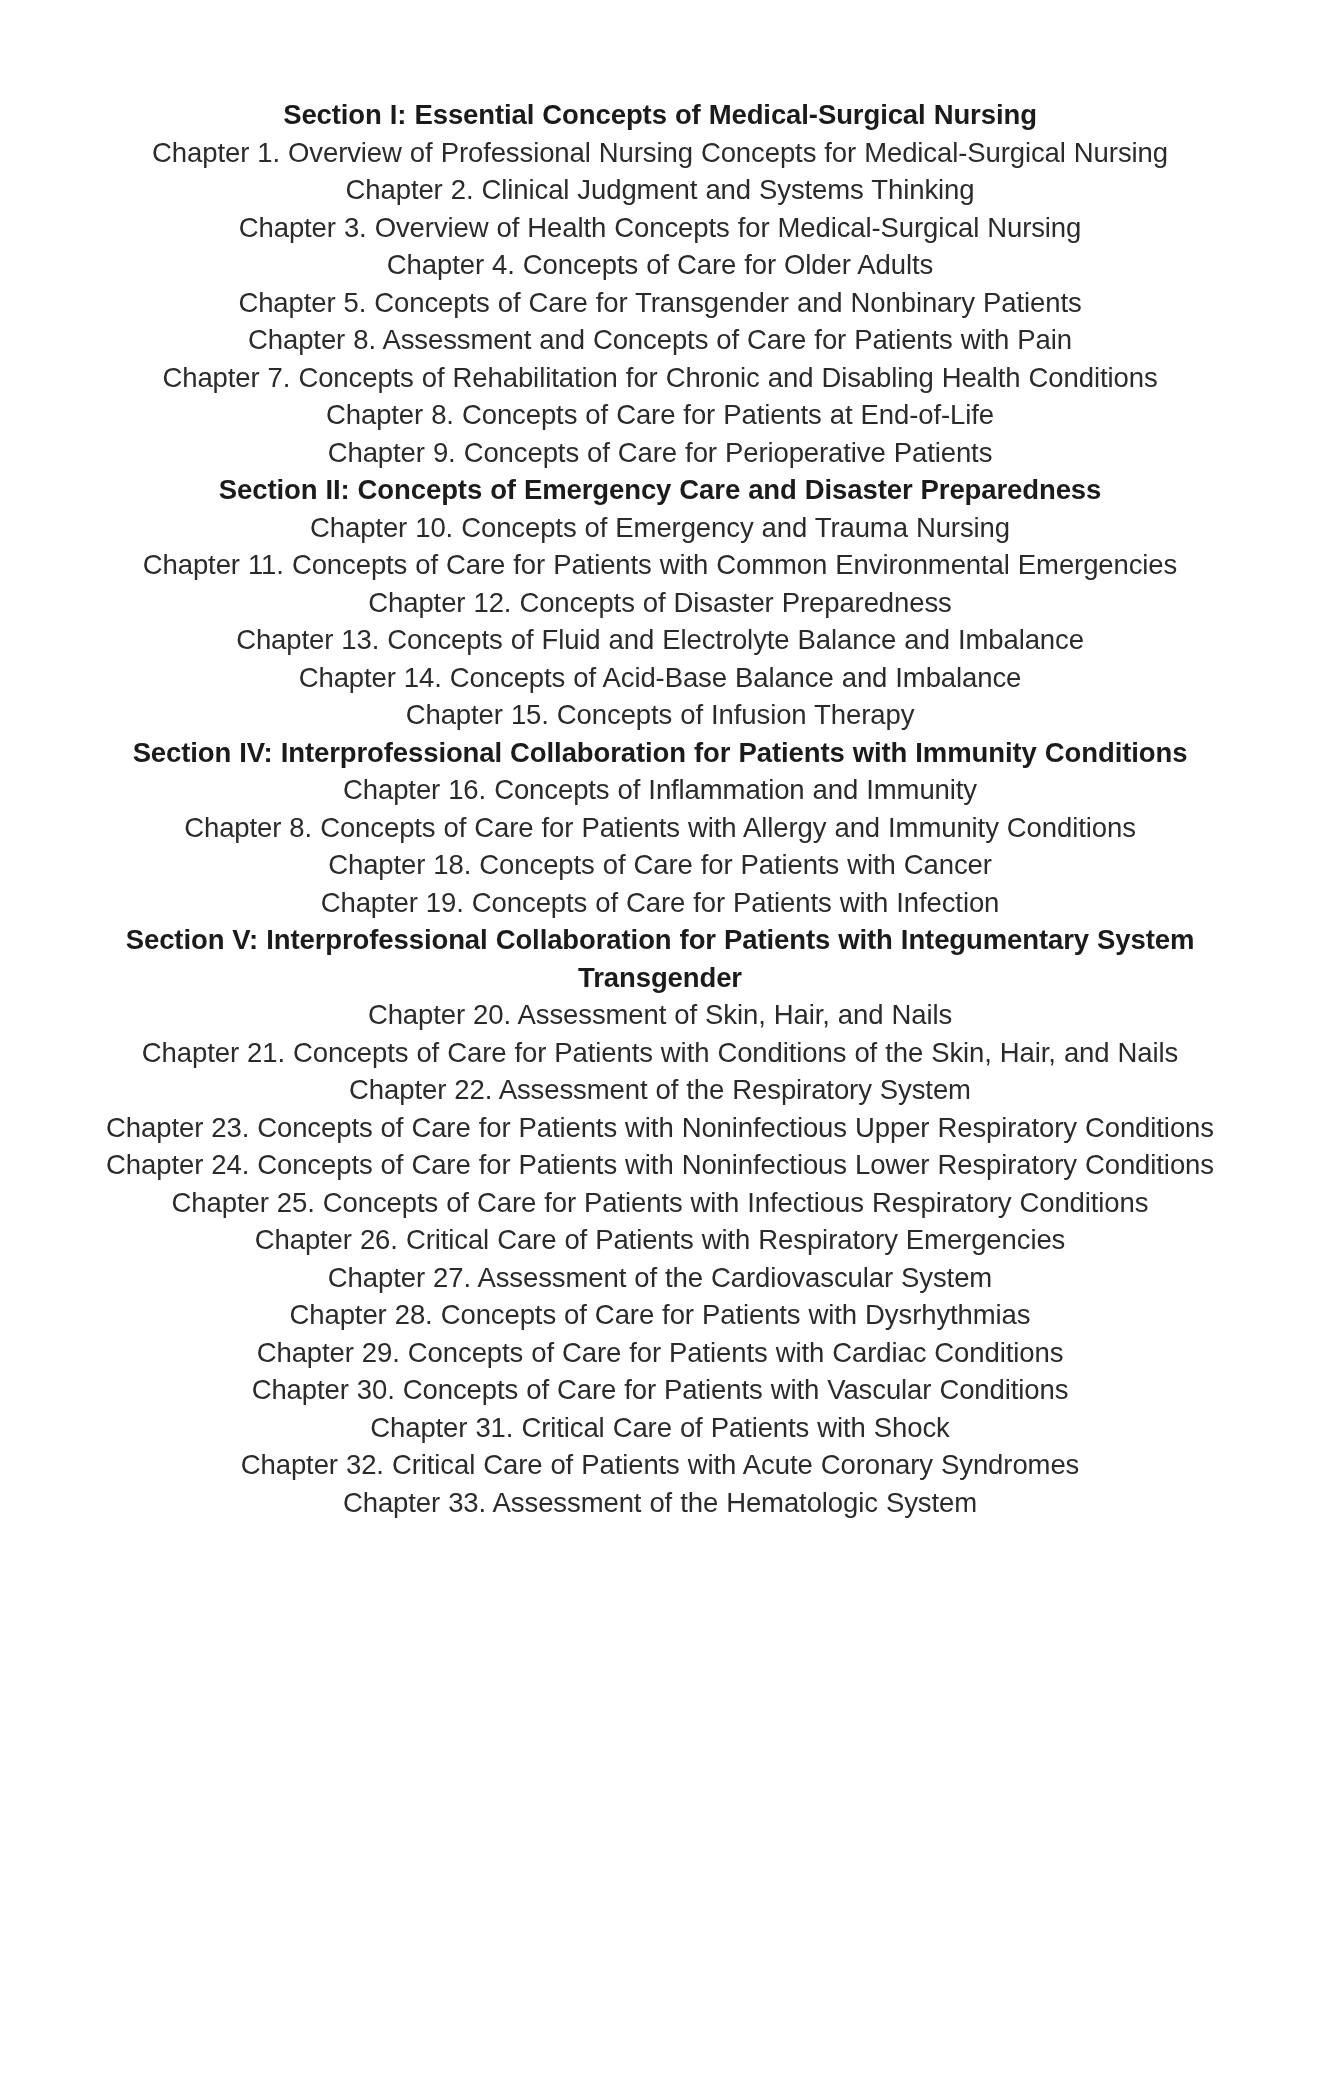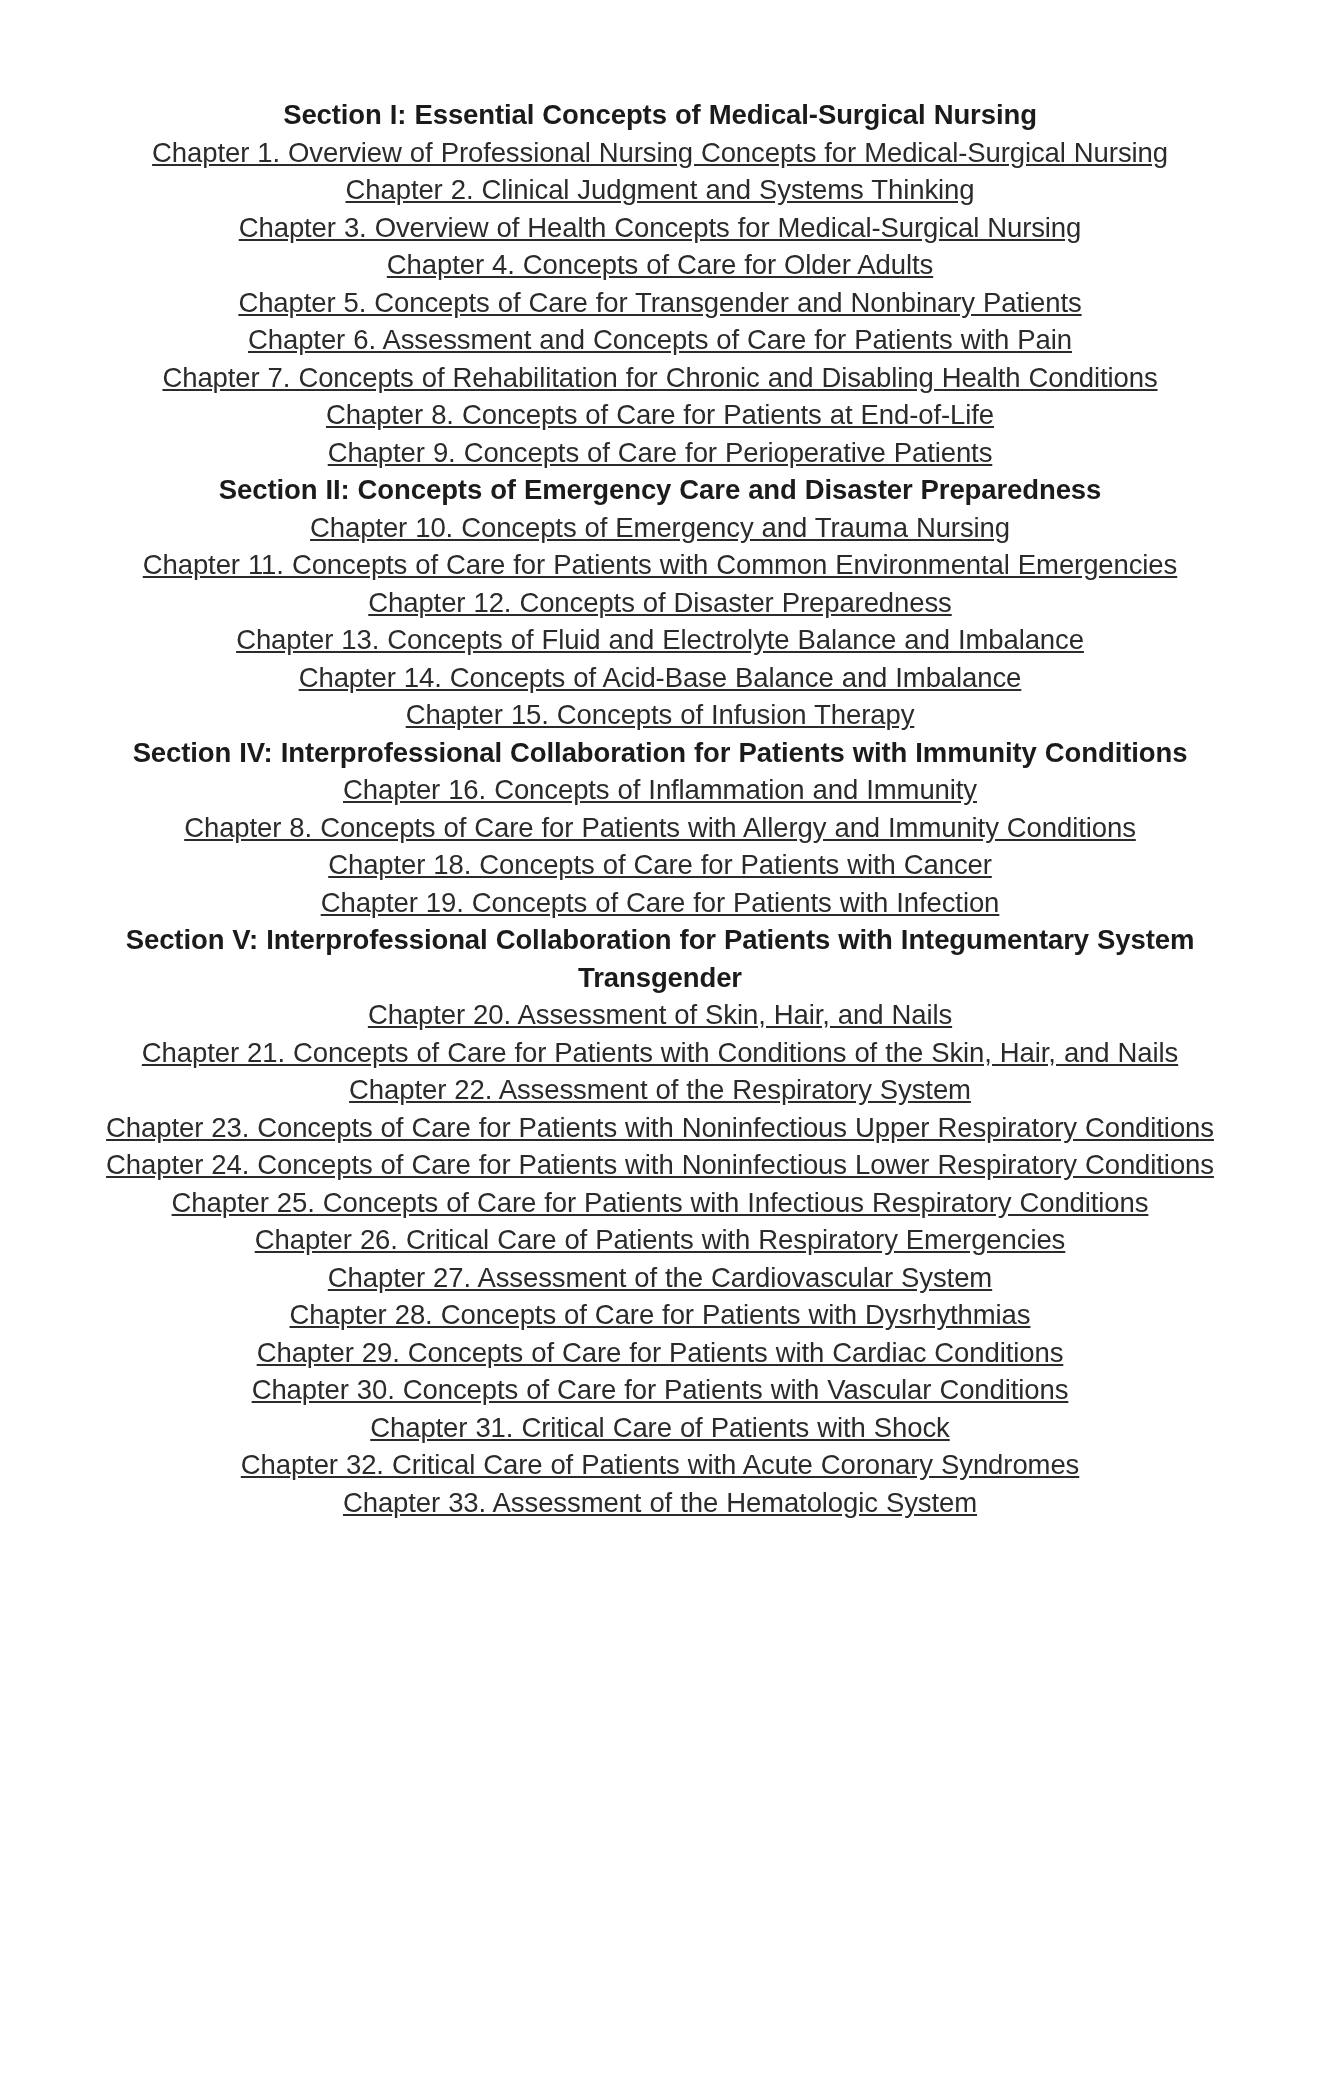--- a/index.html
+++ b/index.html
@@ -34,35 +34,34 @@
     letter-spacing: -0.1px;
     word-spacing: 0.5px;
     color: #2b2b2b;
   }
   .section {
     font-weight: bold;
     color: #1b1b1b;
   }
   .chapter {
     font-weight: normal;
-    text-decoration: underline;
   }
 </style>
 </head>
 <body>
 
 <div class="page">
   <div class="toc" id="toc-list">
       <div class="line section">Section I: Essential Concepts of Medical-Surgical Nursing</div>
       <div class="line chapter">Chapter 1. Overview of Professional Nursing Concepts for Medical-Surgical Nursing</div>
       <div class="line chapter">Chapter 2. Clinical Judgment and Systems Thinking</div>
       <div class="line chapter">Chapter 3. Overview of Health Concepts for Medical-Surgical Nursing</div>
       <div class="line chapter">Chapter 4. Concepts of Care for Older Adults</div>
       <div class="line chapter">Chapter 5. Concepts of Care for Transgender and Nonbinary Patients</div>
-      <div class="line chapter">Chapter 6. Assessment and Concepts of Care for Patients with Pain</div>
+      <div class="line chapter">Chapter 8. Assessment and Concepts of Care for Patients with Pain</div>
       <div class="line chapter">Chapter 7. Concepts of Rehabilitation for Chronic and Disabling Health Conditions</div>
       <div class="line chapter">Chapter 8. Concepts of Care for Patients at End-of-Life</div>
       <div class="line chapter">Chapter 9. Concepts of Care for Perioperative Patients</div>
       <div class="line section">Section II: Concepts of Emergency Care and Disaster Preparedness</div>
       <div class="line chapter">Chapter 10. Concepts of Emergency and Trauma Nursing</div>
       <div class="line chapter">Chapter 11. Concepts of Care for Patients with Common Environmental Emergencies</div>
       <div class="line chapter">Chapter 12. Concepts of Disaster Preparedness</div>
       <div class="line chapter">Chapter 13. Concepts of Fluid and Electrolyte Balance and Imbalance</div>
       <div class="line chapter">Chapter 14. Concepts of Acid-Base Balance and Imbalance</div>
       <div class="line chapter">Chapter 15. Concepts of Infusion Therapy</div>

